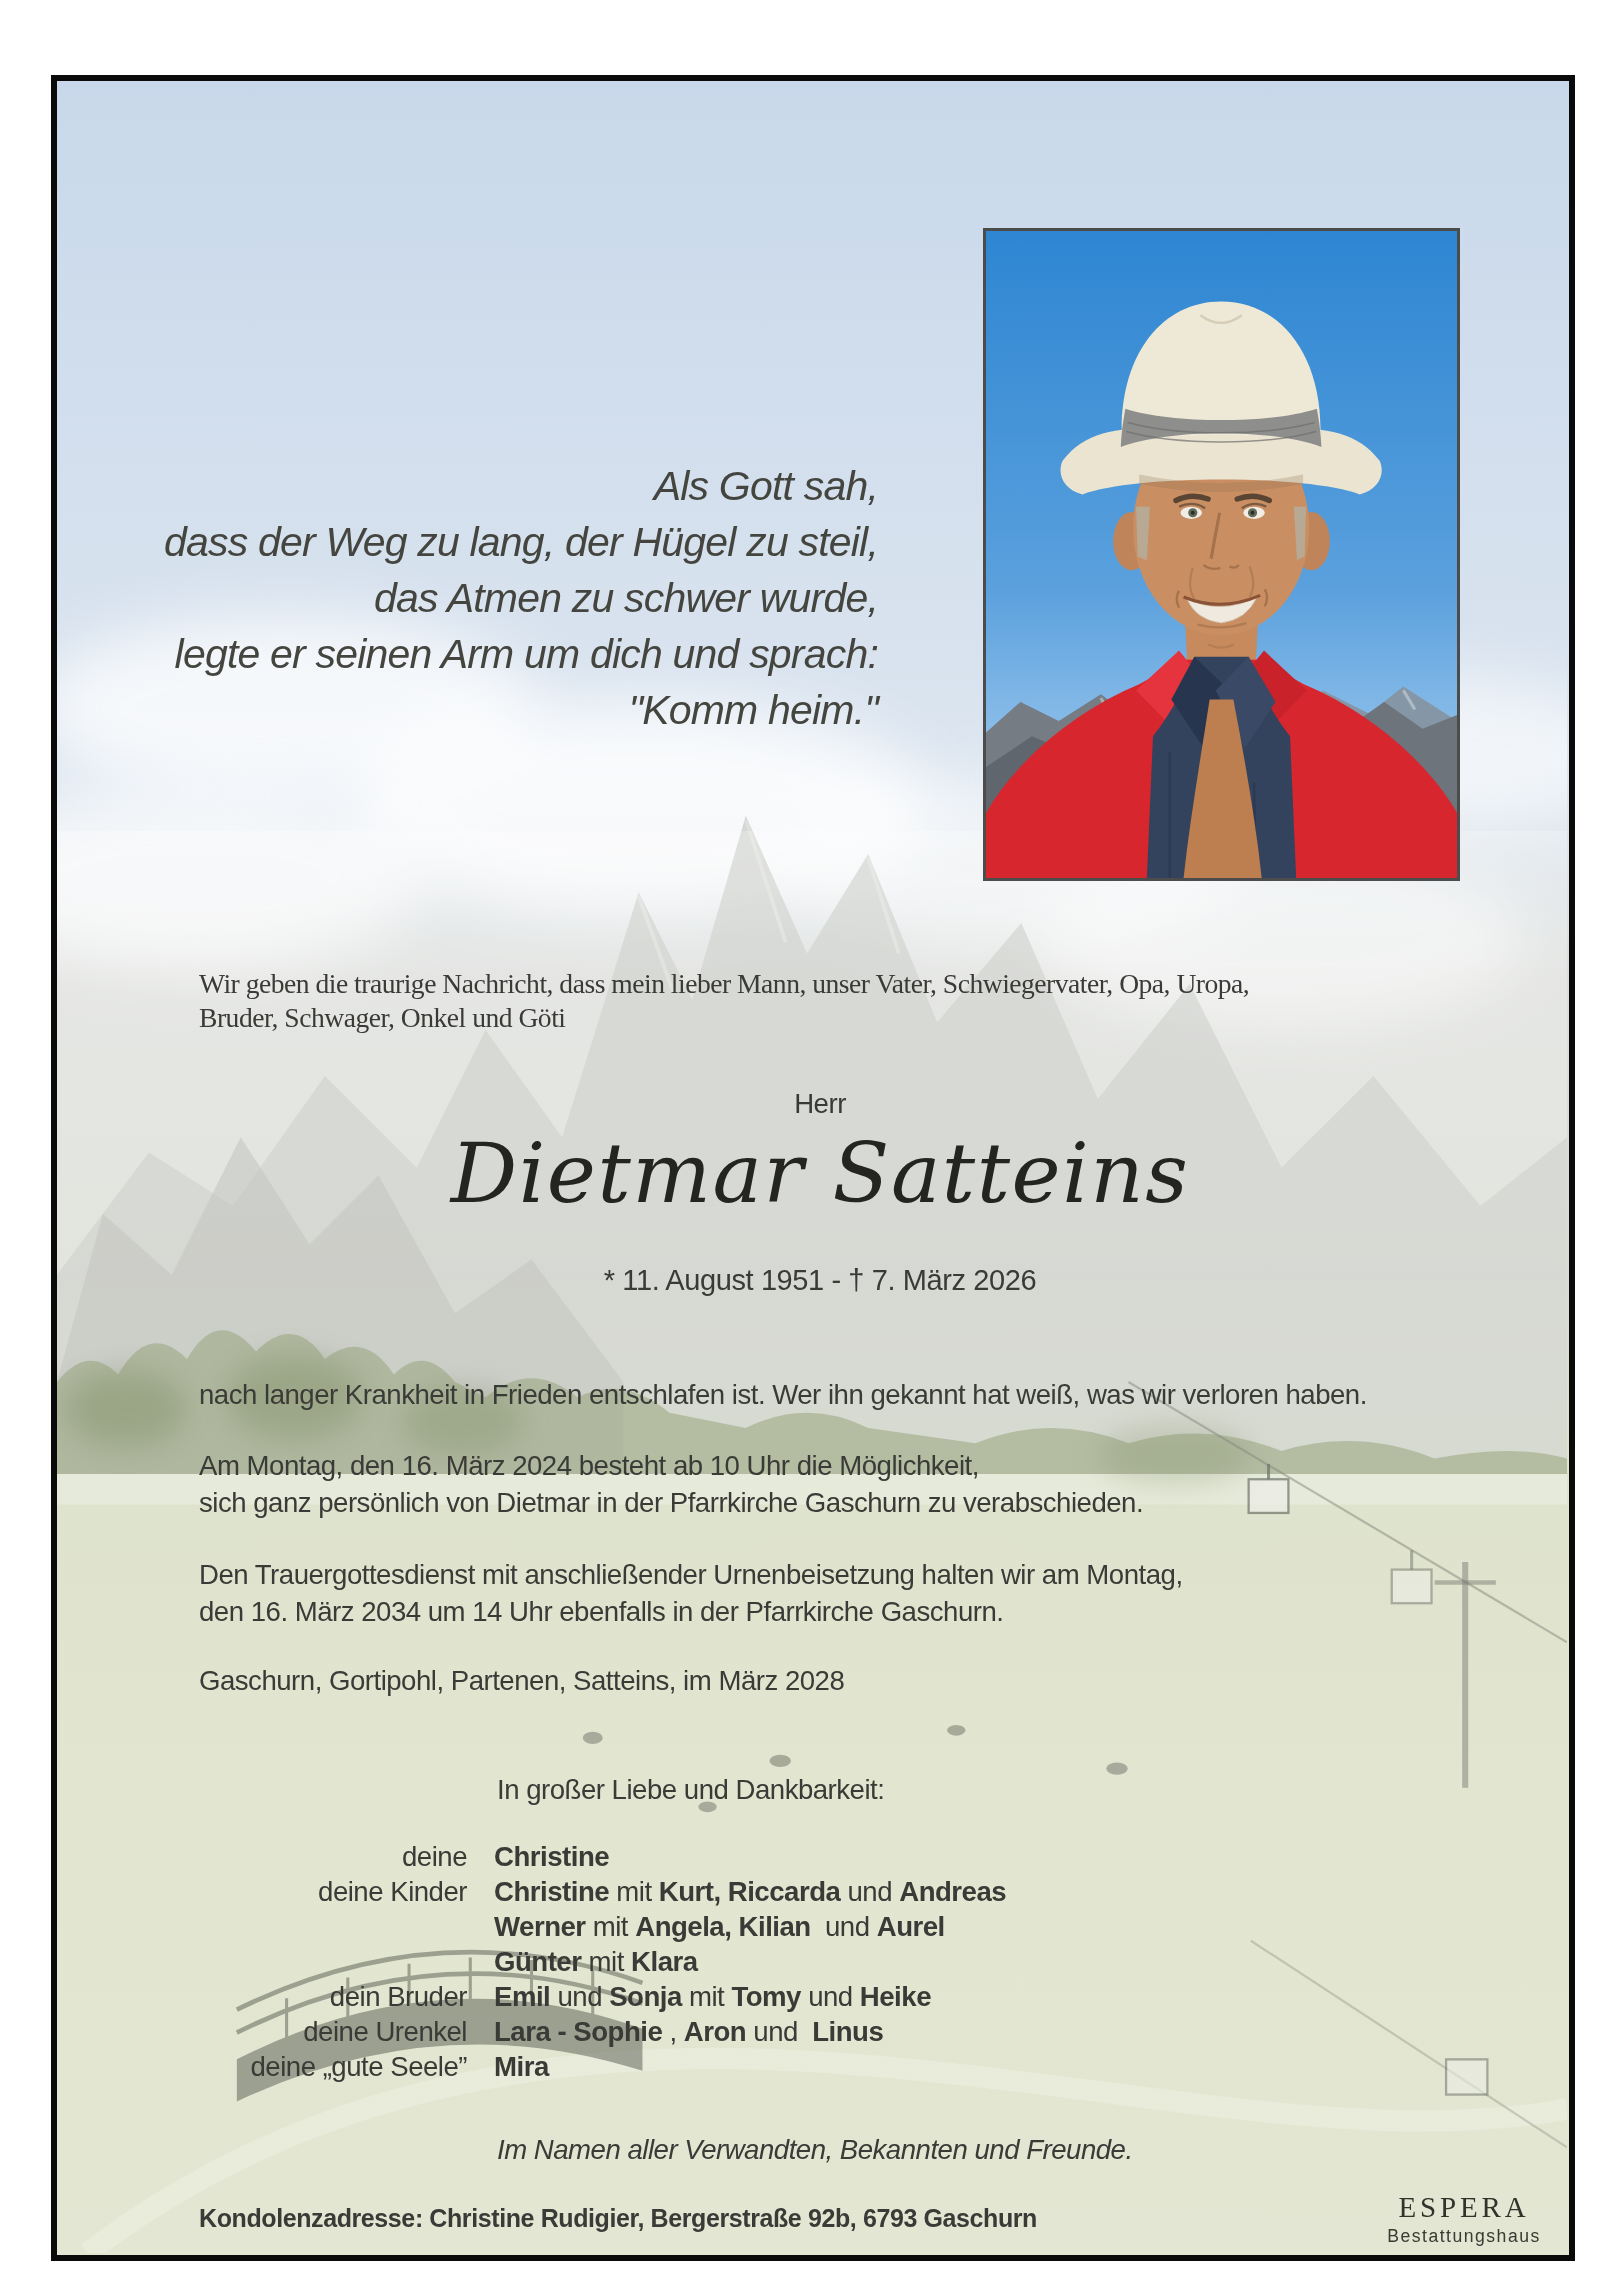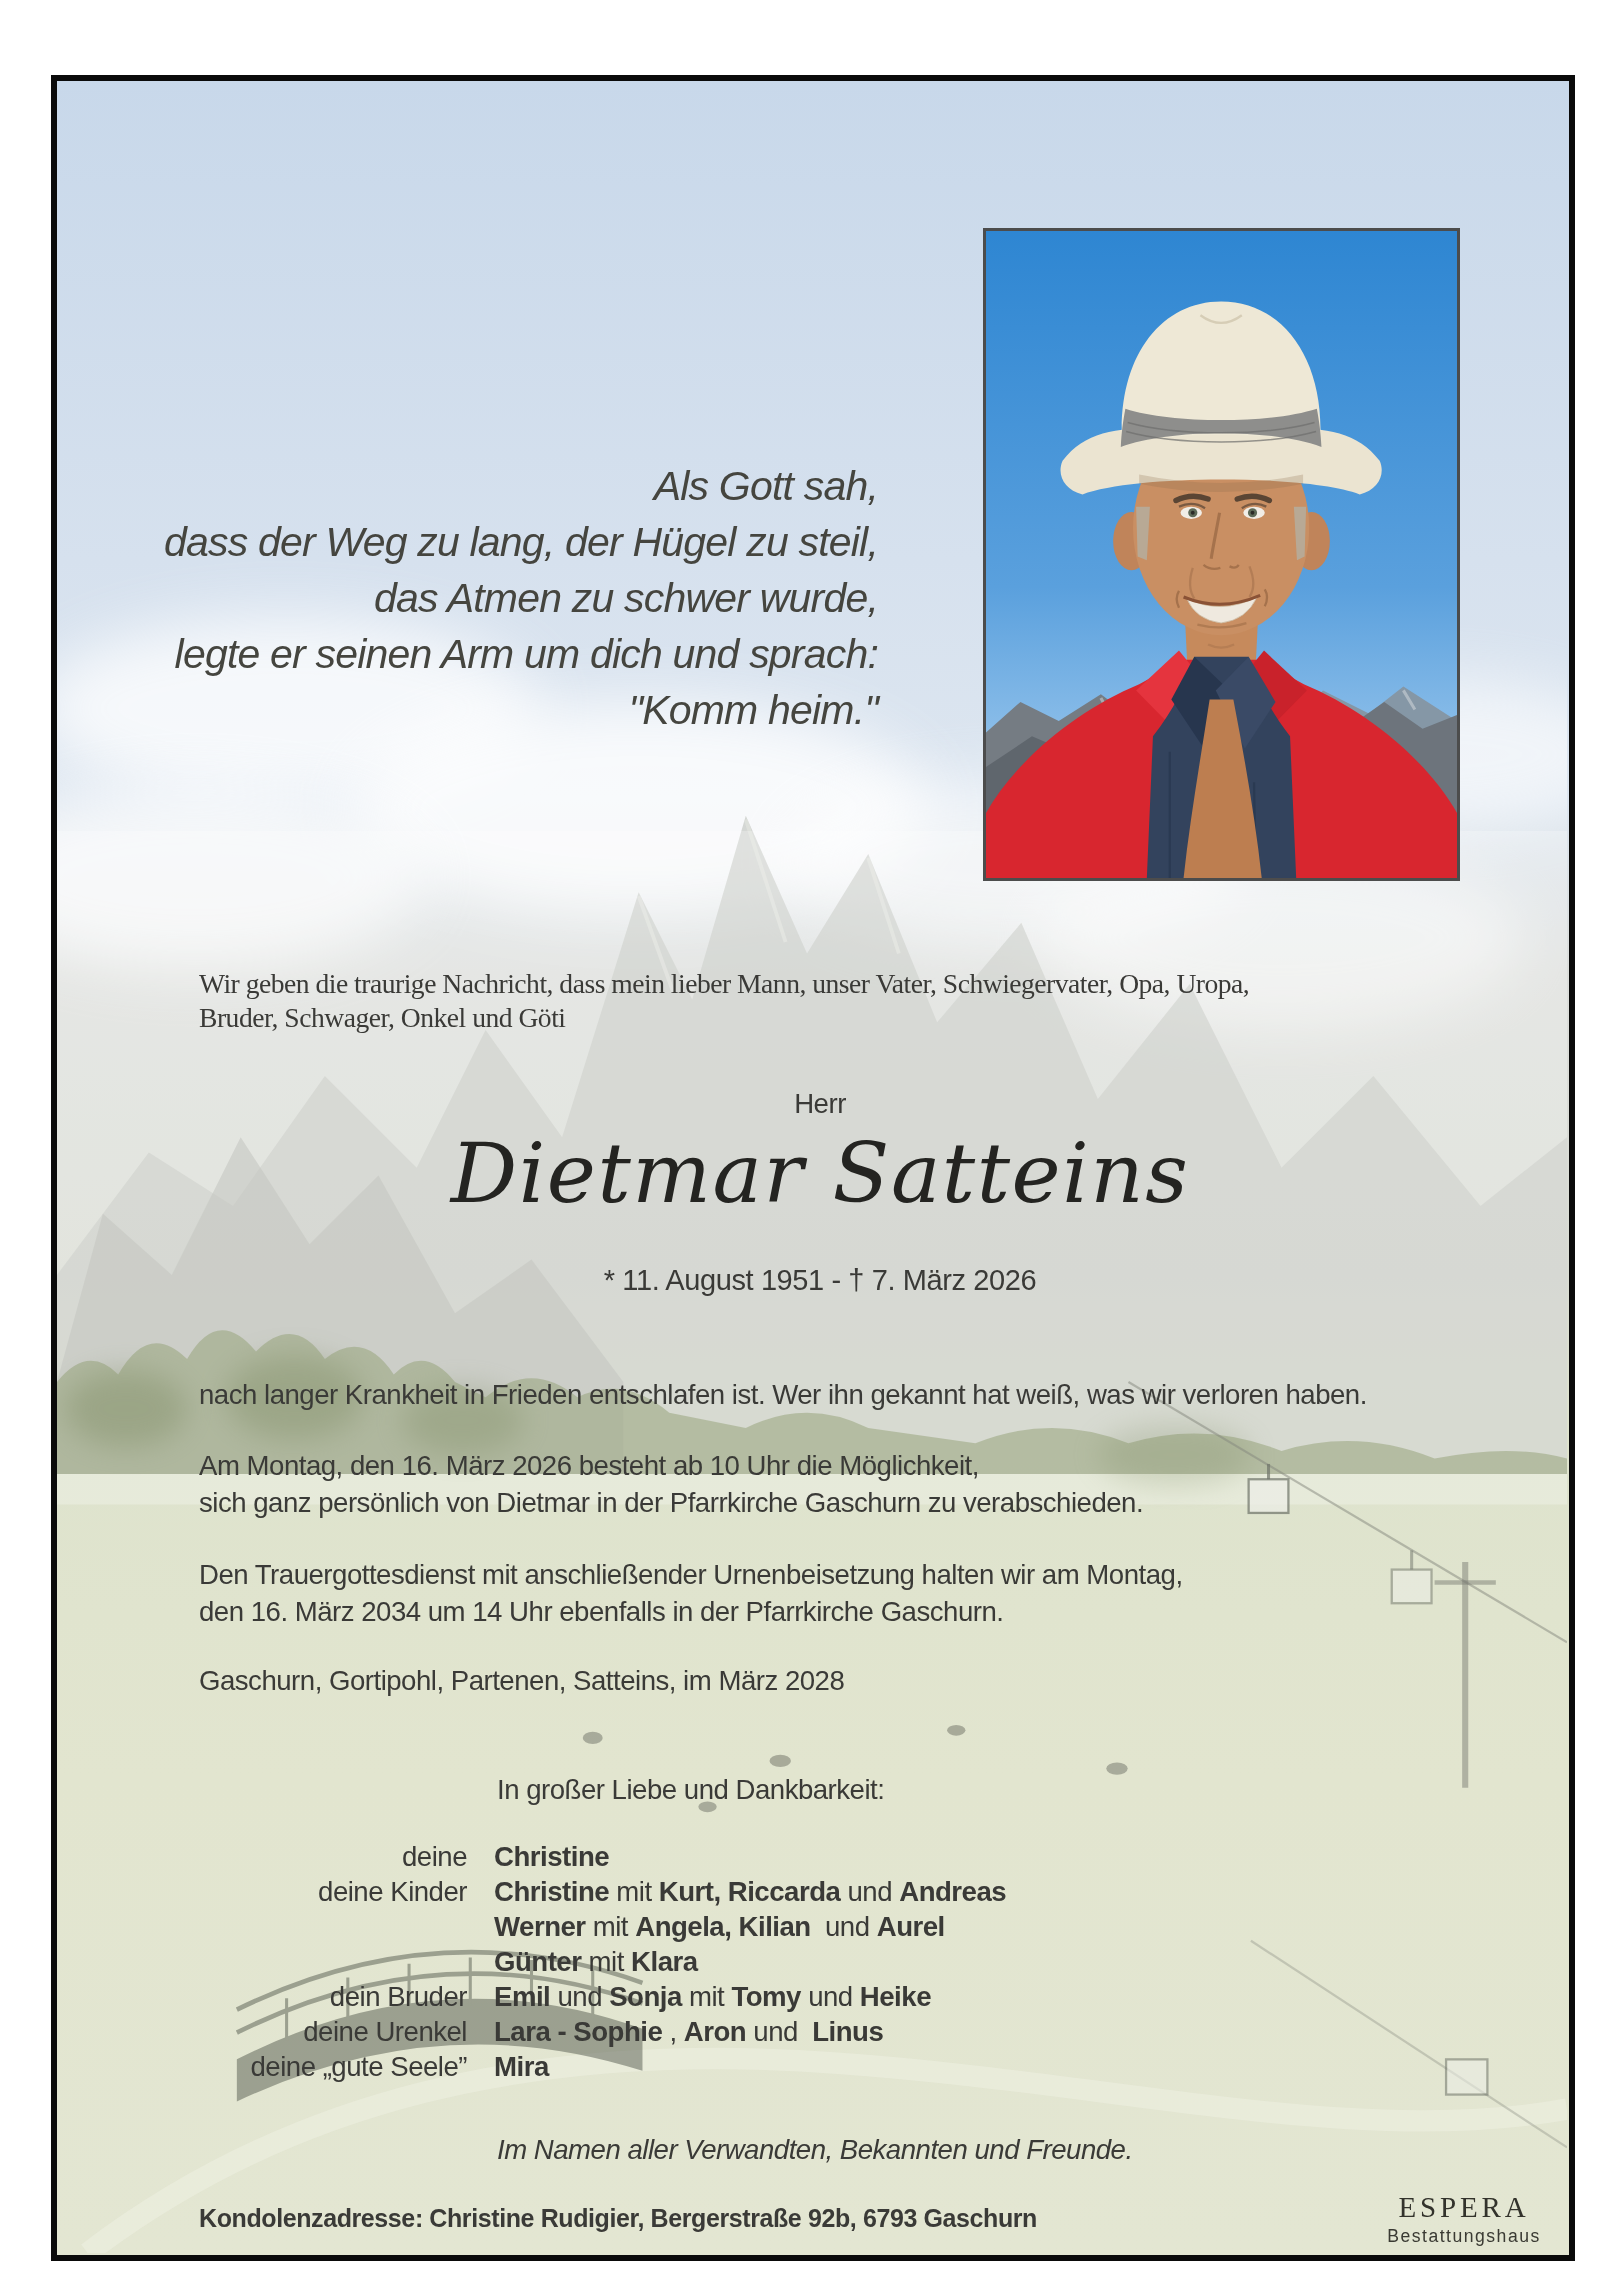--- a/index.html
+++ b/index.html
@@ -196,21 +196,21 @@
       <div>Bruder, Schwager, Onkel und Göti</div>
     </div>
 
     <div class="centercol herr bodytext">Herr</div>
     <div class="centercol dname">Dietmar Satteins</div>
     <div class="centercol dates">* 11. August 1951 - † 7. März 2026</div>
 
     <div class="p1 bodytext">nach langer Krankheit in Frieden entschlafen ist. Wer ihn gekannt hat weiß, was wir verloren haben.</div>
 
     <div class="p2 bodytext">
-      <div>Am Montag, den 16. März 2026 besteht ab 10 Uhr die Möglichkeit,</div>
+      <div>Am Montag, den 16. März 2024 besteht ab 10 Uhr die Möglichkeit,</div>
       <div>sich ganz persönlich von Dietmar in der Pfarrkirche Gaschurn zu verabschieden.</div>
     </div>
 
     <div class="p3 bodytext">
       <div>Den Trauergottesdienst mit anschließender Urnenbeisetzung halten wir am Montag,</div>
       <div>den 16. März 2034 um 14 Uhr ebenfalls in der Pfarrkirche Gaschurn.</div>
     </div>
 
     <div class="places bodytext">Gaschurn, Gortipohl, Partenen, Satteins, im März 2028</div>
     <div class="gratitude bodytext">In großer Liebe und Dankbarkeit:</div>

